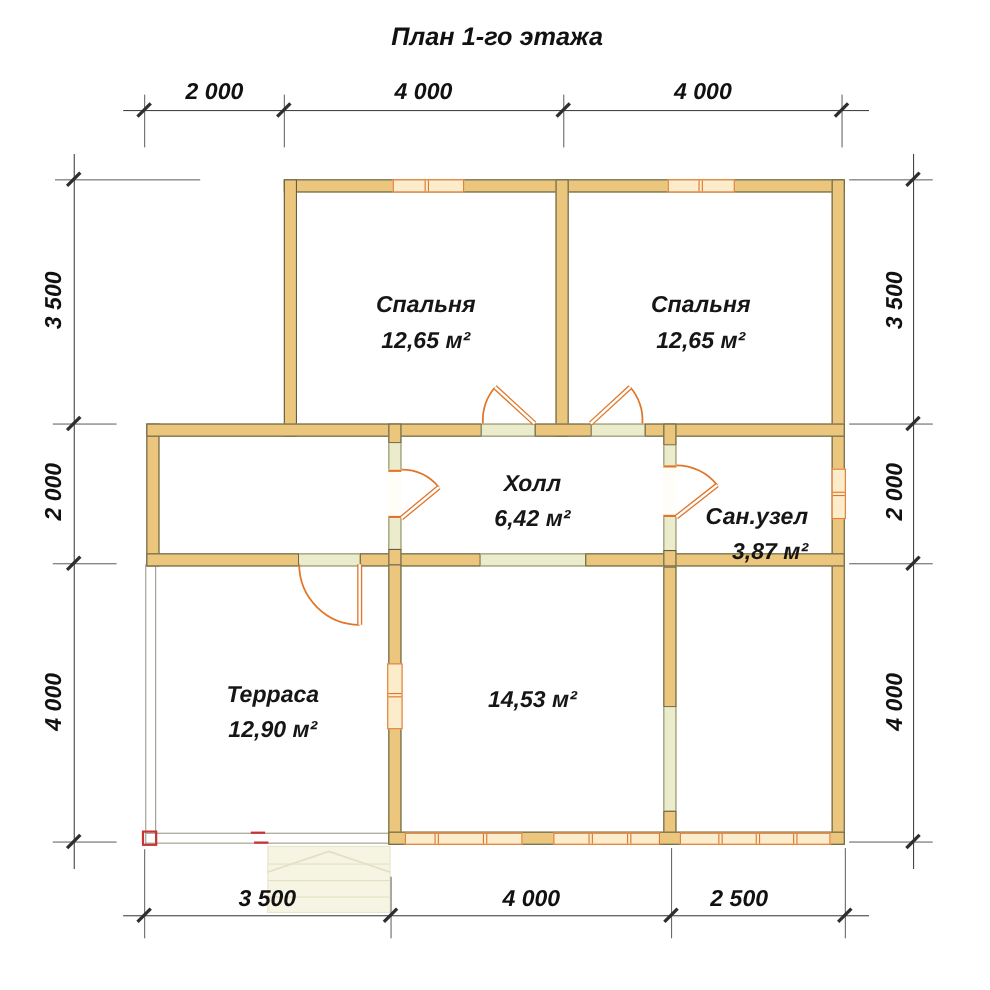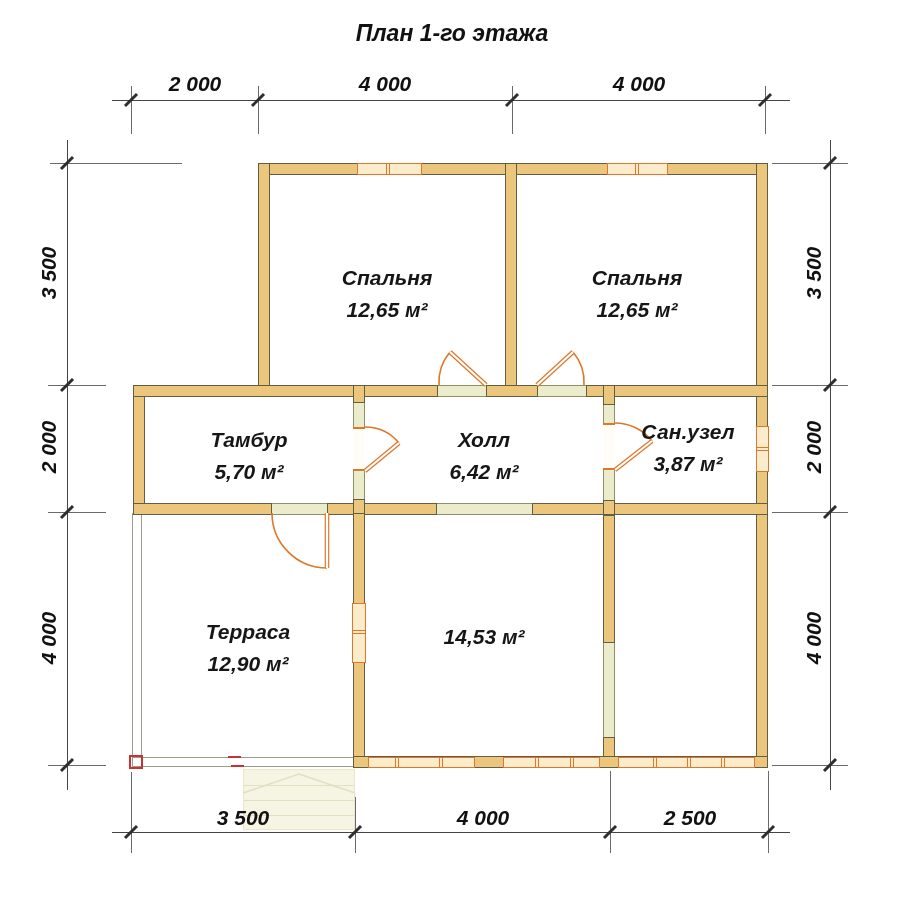--- a/index.html
+++ b/index.html
@@ -157,29 +157,25 @@
   </svg>
 
   <div class="room-label" style="left:387px;top:294px;">
     <div>Спальня</div>
     <div>12,65 м²</div>
   </div>
   <div class="room-label" style="left:637px;top:294px;">
     <div>Спальня</div>
     <div>12,65 м²</div>
   </div>
-  <div class="room-label" style="left:249px;top:456px;">
-    <div>Тамбур</div>
-    <div>5,70 м²</div>
-  </div>
   <div class="room-label" style="left:484px;top:456px;">
     <div>Холл</div>
     <div>6,42 м²</div>
   </div>
-  <div class="room-label" style="left:688px;top:448px;">
+  <div class="room-label" style="left:688px;top:486px;text-align:right;">
     <div>Сан.узел</div>
     <div>3,87 м²</div>
   </div>
   <div class="room-label" style="left:248px;top:648px;">
     <div>Терраса</div>
     <div>12,90 м²</div>
   </div>
   <div class="room-label" style="left:484px;top:637px;">
     <div>14,53 м²</div>
   </div>
@@ -201,21 +197,21 @@
   <div class="ext" style="left:131px;top:772px;width:1px;height:81px;"></div>
   <div class="ext" style="left:355px;top:797px;width:1px;height:56px;"></div>
   <div class="ext" style="left:610px;top:771px;width:1px;height:82px;"></div>
   <div class="ext" style="left:768px;top:771px;width:1px;height:82px;"></div>
   <div class="tick" style="left:131px;top:832px;"></div>
   <div class="tick" style="left:355px;top:832px;"></div>
   <div class="tick" style="left:610px;top:832px;"></div>
   <div class="tick" style="left:768px;top:832px;"></div>
   <div class="dim-label" style="left:243px;top:818px;">3 500</div>
   <div class="dim-label" style="left:483px;top:818px;">4 000</div>
-  <div class="dim-label" style="left:690px;top:818px;font-style:italic;">2 500</div>
+  <div class="dim-label" style="left:672px;top:818px;font-style:italic;">2 500</div>
 
   <div class="dl" style="left:67px;top:140px;width:1px;height:650px;"></div>
   <div class="ext" style="left:50px;top:163px;width:132px;height:1px;"></div>
   <div class="ext" style="left:48px;top:385px;width:58px;height:1px;"></div>
   <div class="ext" style="left:48px;top:512px;width:58px;height:1px;"></div>
   <div class="ext" style="left:48px;top:765px;width:58px;height:1px;"></div>
   <div class="tick" style="left:67px;top:163px;"></div>
   <div class="tick" style="left:67px;top:385px;"></div>
   <div class="tick" style="left:67px;top:512px;"></div>
   <div class="tick" style="left:67px;top:765px;"></div>

